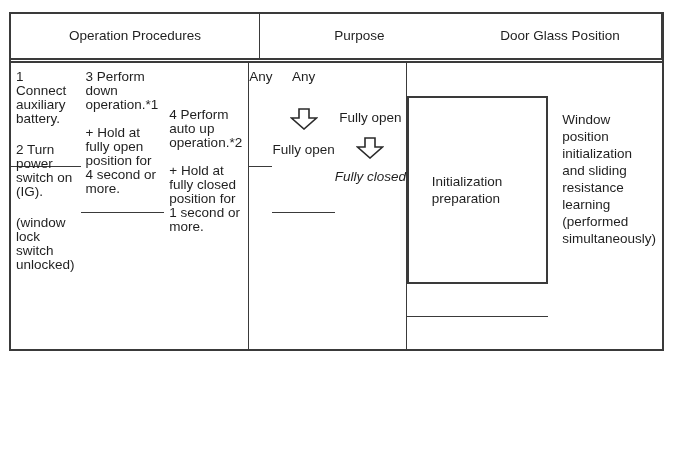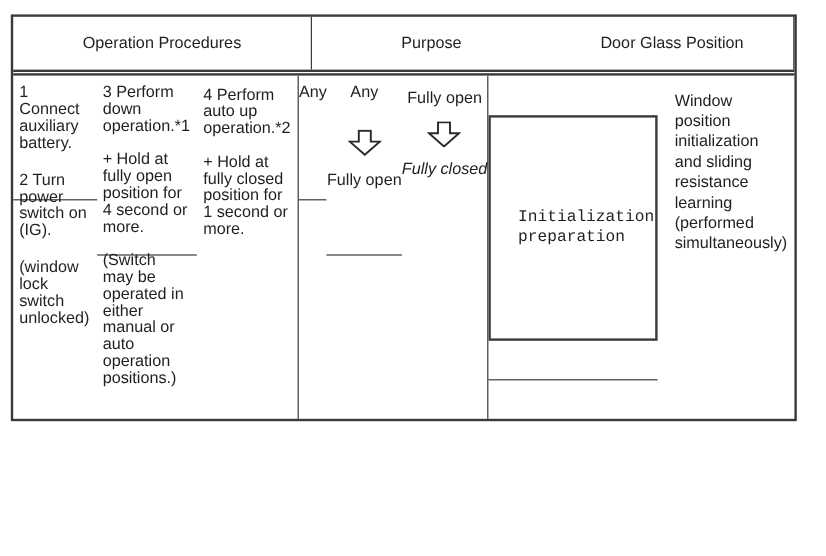--- a/index.html
+++ b/index.html
@@ -30,39 +30,39 @@
     text-align:center;
   }
   .w1{width:249px;border-right:1.5px solid var(--line);}
   .w2{width:203px;border-right:1.5px solid var(--line);}
   .w3{flex:1;}
   
   .body-row{display:flex;flex:1;min-height:0;}
   .bcol{display:flex;flex-direction:row;justify-content:center;}
   .r1{height:104px;border-bottom:1.5px solid var(--line);}
   .r2{height:150px;border-bottom:1.5px solid var(--line);}
-  .r3{flex:1;}
+  .r3{flex:1;margin-top:36px;}
   .rmerged{height:254px;border-bottom:1.5px solid var(--line);}
   
   .proc{padding:7px 6px 0 5px;}
   .proc p{margin:0 0 14px 0;}
   .proc.first p{margin-bottom:17px;}
   .proc p.gap-lg{margin-top:14px;}
   .proc.step4{padding-top:9px;}
   
   .glass{display:flex;flex-direction:column;align-items:center;text-align:center;}
   .glass .pad-sm{margin-top:7px;}
   .glass .pad-md{margin-top:12px;}
   .glass .arrow{margin-top:24px;}
   .glass .arrow-tight{margin-top:12px;}
   .glass .end-label{margin-top:13px;}
   .glass .end-label-tight{margin-top:11px;font-style:italic;}
   .arrow svg{display:block;}
   
-  .purpose-merged{display:flex;align-items:center;justify-content:center;font-family:Liberation Mono, monospace;}
+  .purpose-merged{display:flex;align-items:center;justify-content:center;}
   .prep-box{
     width:141px;height:188px;border:2px solid var(--line);
     display:flex;align-items:center;justify-content:center;
     background:var(--bg);
   }
   .prep-box .prep-text{max-width:92px;text-align:left;line-height:17px;}
   .purpose-main{padding:12px 6px 0 14px;}
   .purpose-main div{max-width:186px;line-height:17px;}
 </style>
 </head>
@@ -80,21 +80,20 @@
 
     <div class="bcol w1">
       <div class="r1 proc first">
         <p>1 Connect auxiliary battery.</p>
         <p>2 Turn power switch on (IG).</p>
         <p>(window lock switch unlocked)</p>
       </div>
       <div class="r2 proc">
         <p>3 Perform down operation.*1</p>
         <p>+ Hold at fully open position for 4 second or more.</p>
-        <p class="gap-lg">(Switch may be operated in either manual or auto operation positions.)</p>
       </div>
       <div class="r3 proc step4">
         <p>4 Perform auto up operation.*2</p>
         <p>+ Hold at fully closed position for 1 second or more.</p>
       </div>
     </div>
 
     <div class="bcol w2">
       <div class="r1 glass">
         <div class="pad-sm">Any</div>

